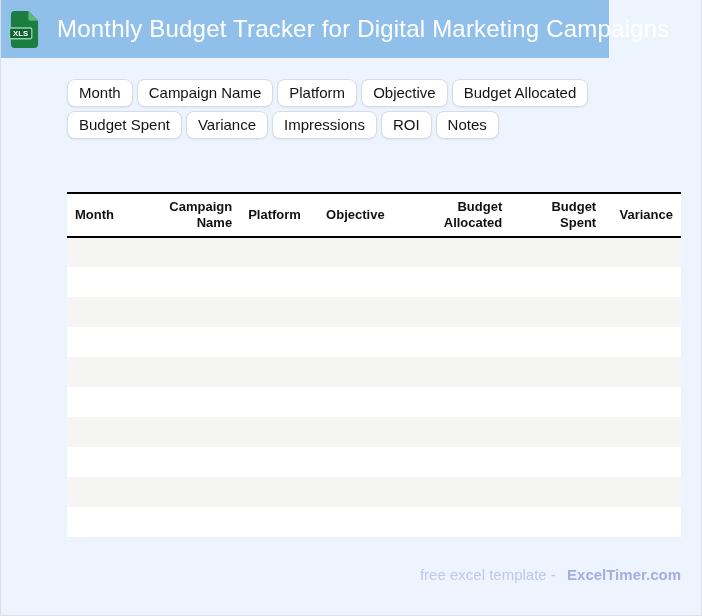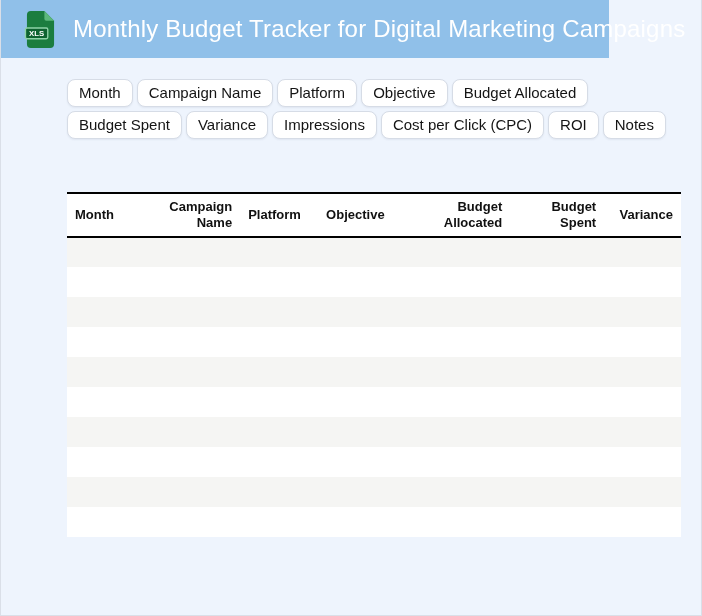--- a/index.html
+++ b/index.html
@@ -15,21 +15,21 @@
   body{font-family:"Liberation Sans","DejaVu Sans",sans-serif;color:#111;}
   .page{
     width:702px;height:616px;position:relative;
     background:var(--page-bg);
     border:1px solid #dadfe8;border-top:none;
   }
   
   .header-bar{
     position:absolute;top:0;left:0;width:608px;height:58px;
     background:var(--header-bg);
-    display:flex;align-items:center;padding-left:24px;
+    display:flex;align-items:center;padding-left:8px;
   }
   .file-icon{width:31px;height:39px;flex:0 0 auto;}
   .header-title{
     color:#fff;font-size:24px;font-weight:500;letter-spacing:.2px;
     margin-left:17px;white-space:nowrap;
   }
   
   .chips{
     position:absolute;top:79px;left:66px;width:626px;
     display:flex;flex-wrap:wrap;gap:4px 4px;
@@ -77,21 +77,20 @@
 
   <div class="chips">
       <span class="chip">Month</span>
       <span class="chip">Campaign Name</span>
       <span class="chip">Platform</span>
       <span class="chip">Objective</span>
       <span class="chip">Budget Allocated</span>
       <span class="chip">Budget Spent</span>
       <span class="chip">Variance</span>
       <span class="chip">Impressions</span>
-      <span class="chip">Cost per Click (CPC)</span>
       <span class="chip">ROI</span>
       <span class="chip">Notes</span>
     </div>
 
   <div class="table-wrap">
     <table>
       <colgroup>
           <col style="width: 12%;">
           <col style="width: 16.2%;">
           <col style="width: 12.7%;">
@@ -199,14 +198,18 @@
             <td></td>
             <td></td>
             <td></td>
             <td></td>
             <td></td>
           </tr>
         </tbody>
     </table>
   </div>
 
+  <div class="footer">
+    <span class="tagline">free excel template -</span>
+    <span class="brand">ExcelTimer.com</span>
+  </div>
 
 </div>
 
 </body></html>

